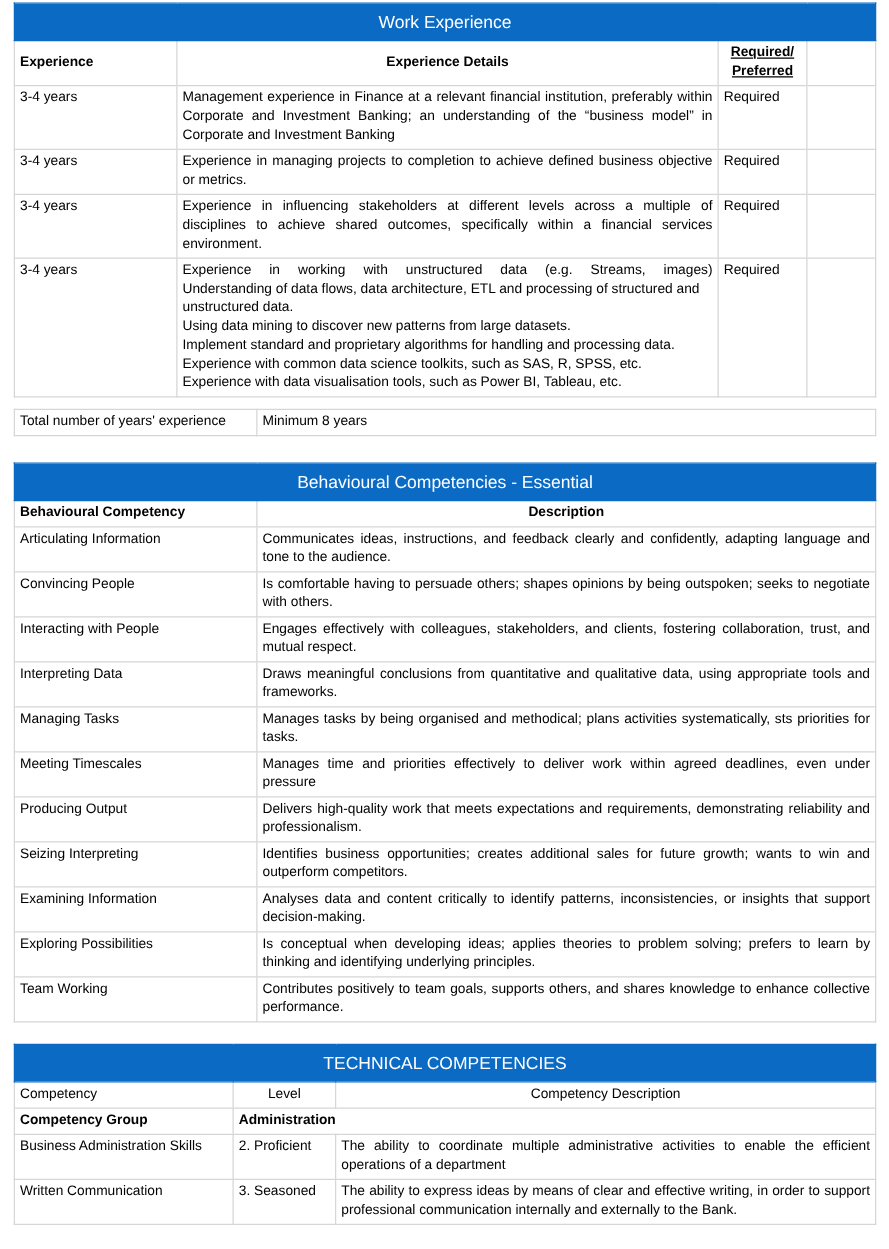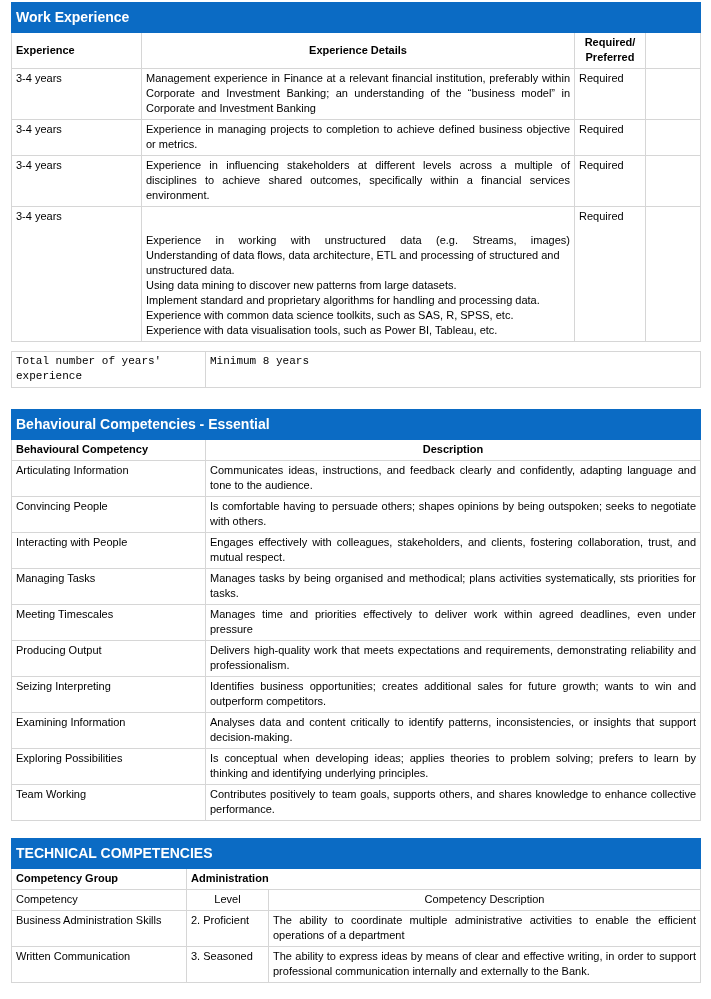--- a/index.html
+++ b/index.html
@@ -18,32 +18,33 @@
     vertical-align: top;
     line-height: 15px;
     font-weight: normal;
     text-align: left;
     overflow: hidden;
   }
   tr.title-row td {
     background: var(--accent);
     border: 1px solid var(--accent);
     color: var(--title-text);
-    font-weight: bold;
+    text-align: center;
+    font-weight: normal;
     font-size: 14px;
     line-height: 15px;
     padding: 7px 4px;
   }
   .bold { font-weight: bold; }
   .center { text-align: center; }
   .justify { text-align: justify; margin-left: 25px; }
-  .jfull { text-align: justify; text-align-last: justify; margin-top: 24px; }
-  .pre { white-space: pre-line; }
+  .jfull { text-align: justify; text-align-last: justify; }
+  .pre { white-space: pre-line; text-decoration: underline; }
   .vmid { vertical-align: middle; }
-  #total-table { margin-top: 9px; font-family: Liberation Mono, monospace; }
+  #total-table { margin-top: 9px; }
   #behavioural-table { margin-top: 21px; }
   #technical-table { margin-top: 17px; }
 </style>
 </head>
 <body>
 
 <div class="page">
 
   <table id="work-experience-table">
     <colgroup>
@@ -129,20 +130,24 @@
     </tr>
     <tr>
       <td>Convincing People</td>
       <td class="justify">Is comfortable having to persuade others; shapes opinions by being outspoken; seeks to negotiate with others.</td>
     </tr>
     <tr>
       <td>Interacting with People</td>
       <td class="justify">Engages effectively with colleagues, stakeholders, and clients, fostering collaboration, trust, and mutual respect.</td>
     </tr>
     <tr>
+      <td>Interpreting Data</td>
+      <td class="justify">Draws meaningful conclusions from quantitative and qualitative data, using appropriate tools and frameworks.</td>
+    </tr>
+    <tr>
       <td>Managing Tasks</td>
       <td class="justify">Manages tasks by being organised and methodical; plans activities systematically, sts priorities for tasks.</td>
     </tr>
     <tr>
       <td>Meeting Timescales</td>
       <td class="justify">Manages time and priorities effectively to deliver work within agreed deadlines, even under pressure</td>
     </tr>
     <tr>
       <td>Producing Output</td>
       <td class="justify">Delivers high-quality work that meets expectations and requirements, demonstrating reliability and professionalism.</td>
@@ -170,29 +175,29 @@
     <colgroup>
       <col style="width:175px">
         <col style="width:82px">
         <col style="width:432px">
     </colgroup>
     <tbody>
         <tr class="title-row">
       <td colspan="3">TECHNICAL COMPETENCIES</td>
     </tr>
     <tr>
-      <td class="bold">Competency Group</td>
-      <td colspan="2" class="bold">Administration</td>
-    </tr>
-    <tr>
       <th>Competency</th>
       <th class="center">Level</th>
       <th class="center">Competency Description</th>
     </tr>
     <tr>
+      <td class="bold">Competency Group</td>
+      <td colspan="2" class="bold">Administration</td>
+    </tr>
+    <tr>
       <td>Business Administration Skills</td>
       <td>2. Proficient</td>
       <td class="justify">The ability to coordinate multiple administrative activities to enable the efficient operations of a department</td>
     </tr>
     <tr>
       <td>Written Communication</td>
       <td>3. Seasoned</td>
       <td class="justify">The ability to express ideas by means of clear and effective writing, in order to support professional communication internally and externally to the Bank.</td>
     </tr>
   </tbody>

